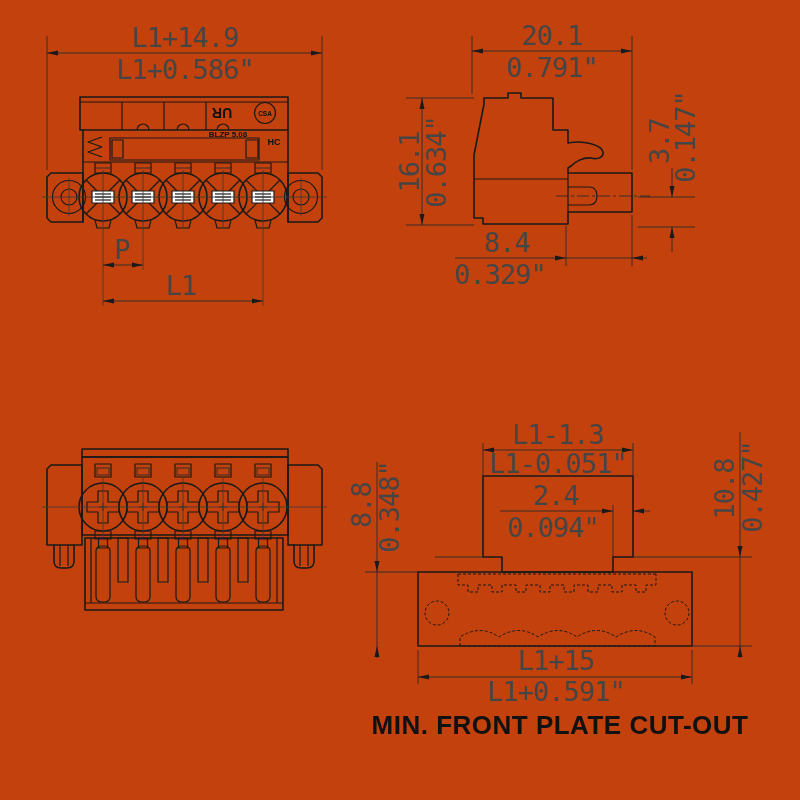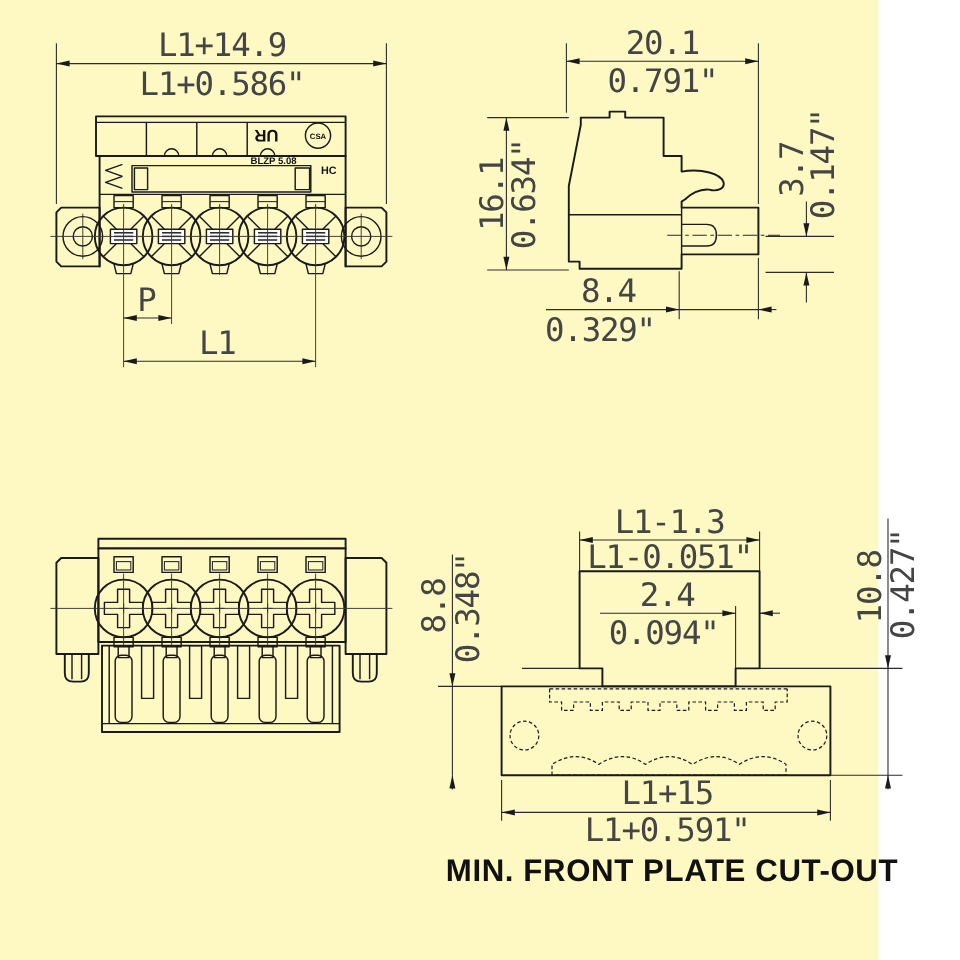--- a/index.html
+++ b/index.html
@@ -1,16 +1,16 @@
 <!DOCTYPE html>
 <html><head>
 <meta charset="utf-8">
 <style>
   html,body{margin:0;padding:0;background:#ffffff;}
-  #stage{width:732px;height:800px;position:relative;background:#fef9c3;}
+  #stage{width:800px;height:800px;position:relative;background:#c2410c;}
   svg{display:block;}
   .ln{stroke:#1a1a1a;stroke-width:1.6;fill:none;stroke-linejoin:round;stroke-linecap:round;}
   .md{stroke:#1a1a1a;stroke-width:1.2;fill:none;stroke-linejoin:round;}
   .tn{stroke:#2a2a2a;stroke-width:0.9;fill:none;}
   .cl{stroke:#3a3a3a;stroke-width:0.8;fill:none;}
   .dsh{stroke:#1a1a1a;stroke-width:1;fill:none;stroke-dasharray:3 2;}
   .dashdot{stroke:#2a2a2a;stroke-width:0.9;fill:none;stroke-dasharray:12 3 3 3;}
   .ar{fill:#1a1a1a;stroke:none;}
   .wh{fill:#ffffff;}
   text.dim{font-family:"DejaVu Sans Mono",monospace;font-size:27px;fill:#454545;letter-spacing:-1px;}

